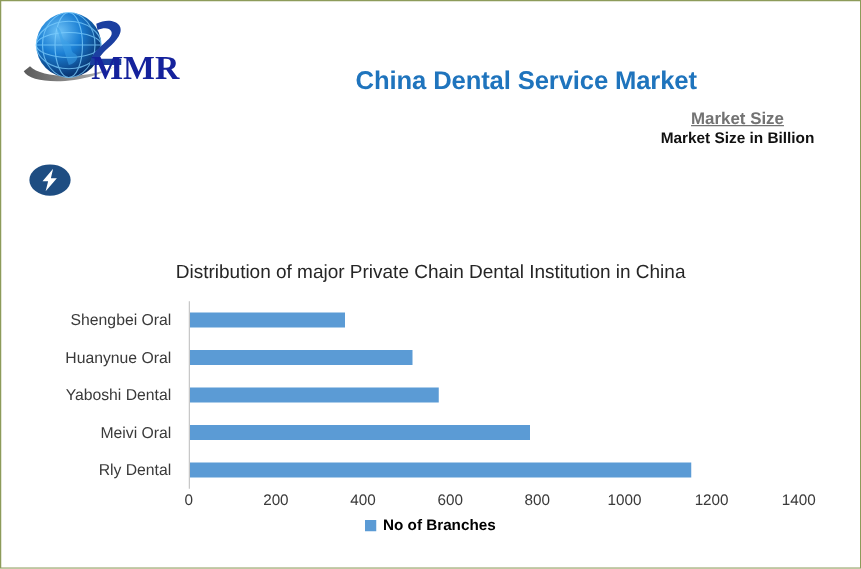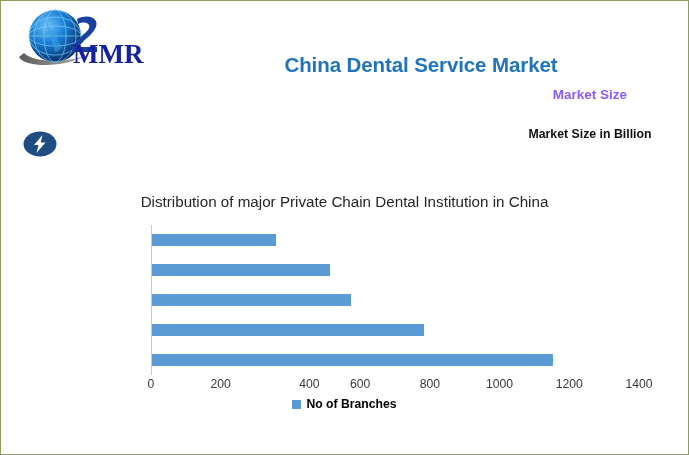--- a/index.html
+++ b/index.html
@@ -49,22 +49,23 @@
   
   #market-size {
     position: absolute;
     right: 10px; top: 86px;
     width: 176px;
     text-align: center;
   }
   #market-size .ms-title {
     font-size: 13.5px;
     font-weight: bold;
-    color: #8b5cf6;
-    margin-bottom: 25px;
+    color: #737373;
+    margin-bottom: 1px;
+    text-decoration: underline;
   }
   #market-size .ms-years {
     display: flex;
     justify-content: space-between;
     padding: 0 10px 0 8px;
     font-size: 14px;
     font-weight: bold;
     color: #111111;
     margin-bottom: 8px;
   }
@@ -100,21 +101,21 @@
     line-height: 20px;
     color: #1b1b1b;
     text-align: justify;
     text-justify: inter-word;
     width: 440px;
   }
 
   
   #chart {
     position: absolute;
-    left: 0; top: 184px;
+    left: 0; top: 200px;
     width: 583px;
     height: 250px;
   }
   #chart-title {
     position: absolute;
     left: 0; top: 8px;
     width: 687px;
     text-align: center;
     font-size: 15.2px;
     color: #262626;
@@ -237,20 +238,27 @@
       <svg width="34" height="26" viewBox="0 0 34 26" xmlns="http://www.w3.org/2000/svg">
         <ellipse cx="17" cy="13" rx="16.5" ry="12.5" fill="#1e4d82"></ellipse>
         <path d="M19.5 4 L11 14 L15.5 14 L13.5 22 L22.5 11.5 L17.7 11.5 Z" fill="#ffffff"></path>
       </svg>
     </div>
   </div>
 
   <div id="chart">
     <div id="chart-title">Distribution of major Private Chain Dental Institution in China</div>
 
+    <div id="cat-labels">
+        <div class="cat">Shengbei Oral</div>
+        <div class="cat">Huanynue Oral</div>
+        <div class="cat">Yaboshi Dental</div>
+        <div class="cat">Meivi Oral</div>
+        <div class="cat">Rly Dental</div>
+      </div>
 
     <div id="plot">
         <div class="bar-row">
           <div class="bar" style="width: 123.743px; background: rgb(91, 155, 213);"></div>
         </div>
         <div class="bar-row">
           <div class="bar" style="width: 177.771px; background: rgb(91, 155, 213);"></div>
         </div>
         <div class="bar-row">
           <div class="bar" style="width: 198.686px; background: rgb(91, 155, 213);"></div>
@@ -259,21 +267,21 @@
           <div class="bar" style="width: 271.886px; background: rgb(91, 155, 213);"></div>
         </div>
         <div class="bar-row">
           <div class="bar" style="width: 400.857px; background: rgb(91, 155, 213);"></div>
         </div>
       </div>
 
     <div id="x-axis">
         <span class="tick" style="left: 0px;">0</span>
         <span class="tick" style="left: 69.7143px;">200</span>
-        <span class="tick" style="left: 139.429px; margin-left: 19px;">400</span>
+        <span class="tick" style="left: 139.429px;">400</span>
         <span class="tick" style="left: 209.143px;">600</span>
         <span class="tick" style="left: 278.857px;">800</span>
         <span class="tick" style="left: 348.571px;">1000</span>
         <span class="tick" style="left: 418.286px;">1200</span>
         <span class="tick" style="left: 488px;">1400</span>
       </div>
 
     <div id="legend">
       <span class="swatch"></span>
       <span class="legend-label">No of Branches</span>

